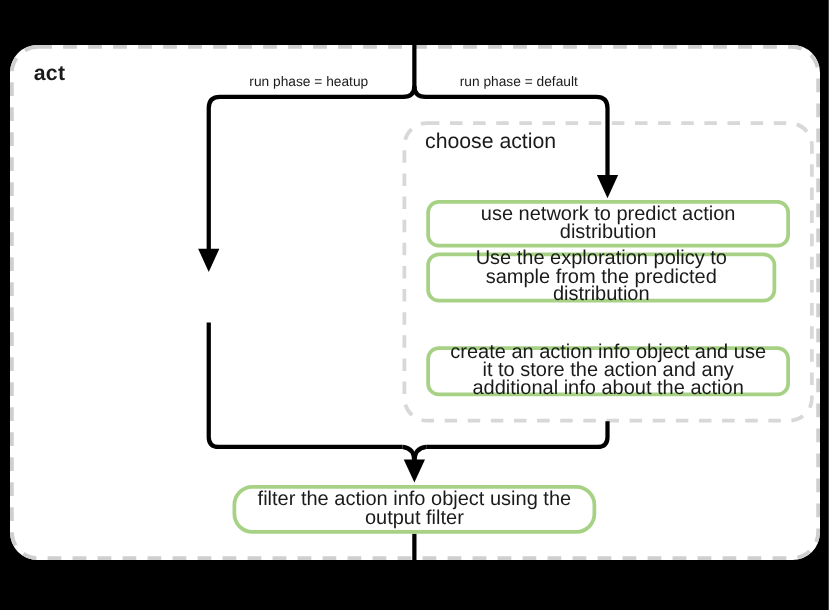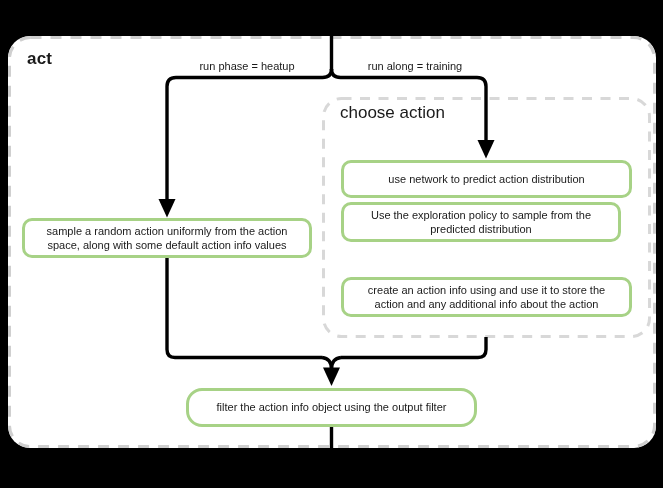--- a/index.html
+++ b/index.html
@@ -26,21 +26,21 @@
   .branch-label{
     position:absolute;top:60px;transform:translateX(-50%);
     font-size:11px;font-weight:normal;white-space:nowrap;
   }
   .branch-label.heatup{left:247px;}
   .branch-label.training{left:415px;}
   .node{
     position:absolute;box-sizing:border-box;
     background:#ffffff;border:3px solid #a7d286;border-radius:10px;
     display:flex;align-items:center;justify-content:center;text-align:center;
-    font-size:11px;line-height:14.5px;padding:2px 10px;
+    font-size:16px;line-height:14.5px;padding:2px 10px;
   }
   .node.heatup-node{left:22px;top:218px;width:290px;height:40px;}
   .node.step-0{left:341px;top:160px;width:291px;height:38px;}
   .node.step-1{left:341px;top:202px;width:280px;height:40px;}
   .node.step-2{left:341px;top:277px;width:291px;height:40px;}
   .node.merge-node{left:186px;top:388px;width:291px;height:39px;border-radius:16px;}
 </style>
 </head>
 <body>
 
@@ -66,25 +66,24 @@
     <g fill="#000000" stroke="none">
       <polygon points="158.5,199 175.5,199 167,217.5"></polygon>
       <polygon points="477.5,140 494.5,140 486,158.5"></polygon>
       <polygon points="323,367.5 340,367.5 331.5,386"></polygon>
     </g>
   </svg>
 
   <div class="act-title">act</div>
 
   <div class="branch-label heatup">run phase = heatup</div>
-  <div class="branch-label training">run along = training</div>
+  <div class="branch-label training">run phase = default</div>
 
   <div class="subgraph-title">choose action</div>
 
-  <div class="node heatup-node">sample a random action uniformly from the action space, along with some default action info values</div>
 
   <div class="node step-0">use network to predict action distribution</div>
   <div class="node step-1">Use the exploration policy to sample from the predicted distribution</div>
-  <div class="node step-2">create an action info using and use it to store the action and any additional info about the action</div>
+  <div class="node step-2">create an action info object and use it to store the action and any additional info about the action</div>
 
   <div class="node merge-node">filter the action info object using the output filter</div>
 
 </div>
 
 </body></html>

